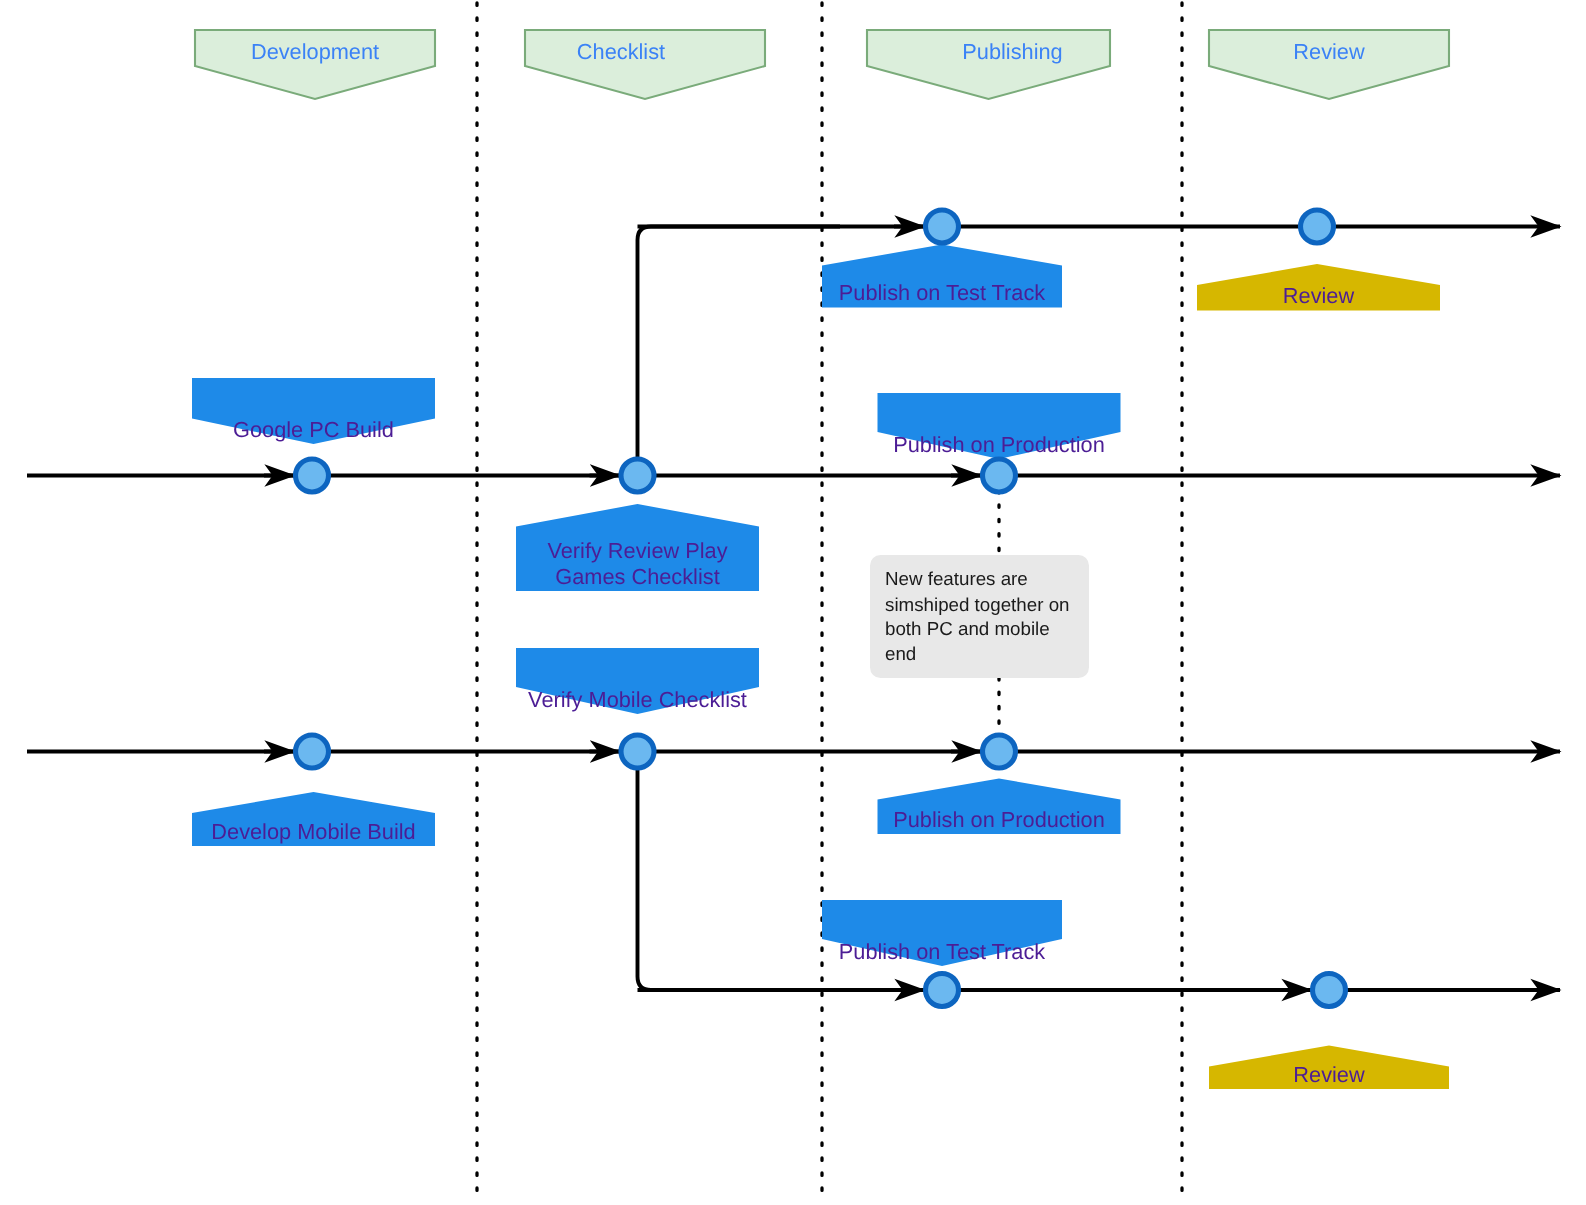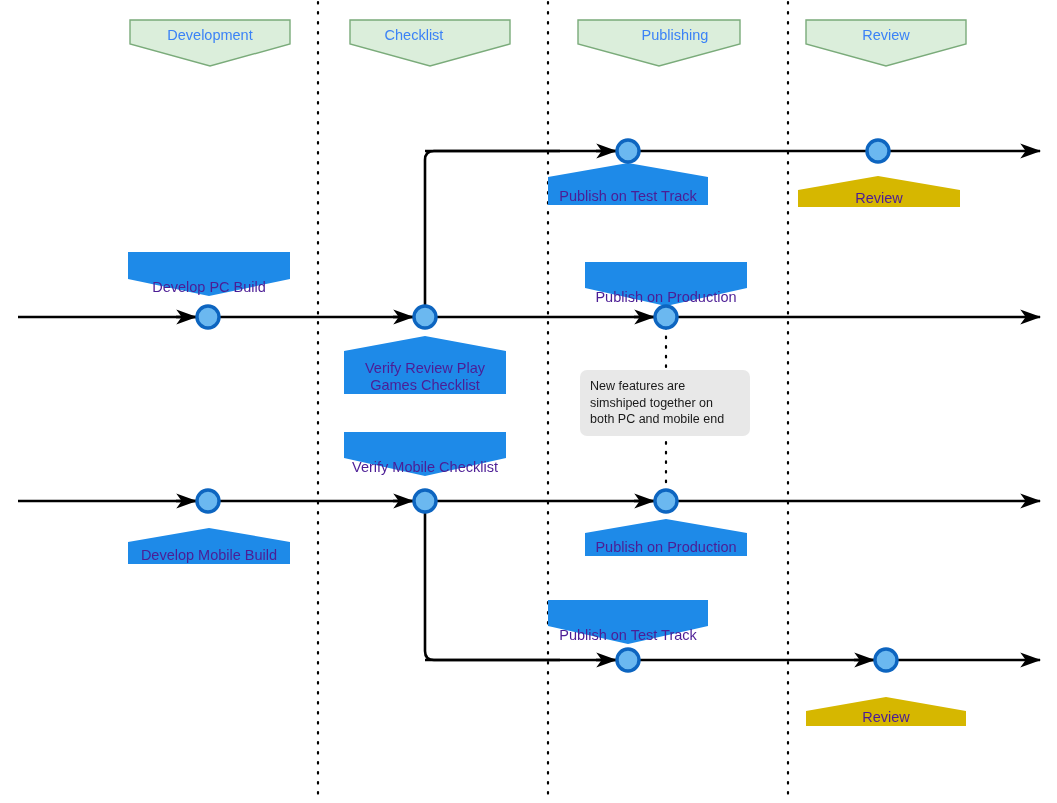--- a/index.html
+++ b/index.html
@@ -147,32 +147,32 @@
   <div class="phase-header" style="left:334px; top:20px; width:160px; height:46px;justify-content:center;">
     <span>Checklist</span>
   </div>
   <div class="phase-header" style="left:594px; top:20px; width:162px; height:46px;">
     <span>Publishing</span>
   </div>
   <div class="phase-header" style="left:806px; top:20px; width:160px; height:46px;">
     <span>Review</span>
   </div>
 
-  <div class="note left" style="left:580px; top:370px; width:170px;">
+  <div class="note left" style="left:580px; top:370px; width:146px;">
     <span>New features are simshiped together on both PC and mobile end</span>
   </div>
 
   <div class="banner up" style="left:548px; top:163px; width:160px; height:42px;">
     <span>Publish on Test Track</span>
   </div>
   <div class="banner up" style="left:798px; top:176px; width:162px; height:31px;">
     <span>Review</span>
   </div>
   <div class="banner down" style="left:128px; top:252px; width:162px; height:44px;">
-    <span>Develop PC Build</span>
+    <span>Google PC Build</span>
   </div>
   <div class="banner down" style="left:585px; top:262px; width:162px; height:44px;">
     <span>Publish on Production</span>
   </div>
   <div class="banner up" style="left:344px; top:336px; width:162px; height:58px;">
     <span>Verify Review Play Games Checklist</span>
   </div>
   <div class="banner up" style="left:128px; top:528px; width:162px; height:36px;">
     <span>Develop Mobile Build</span>
   </div>

